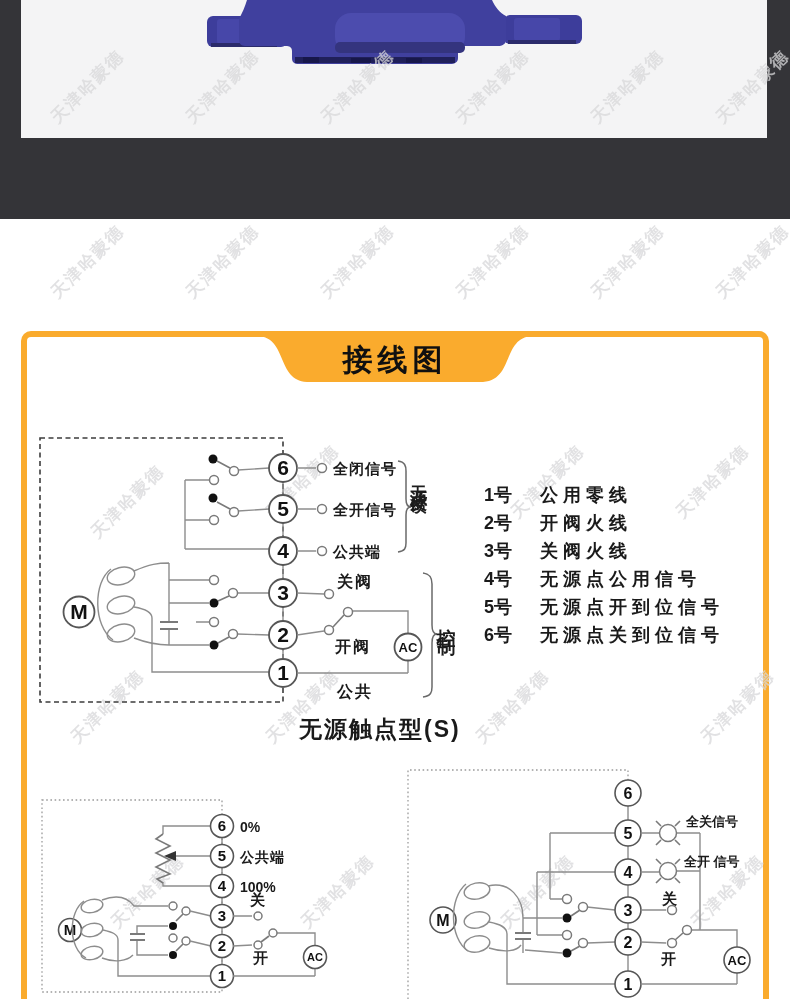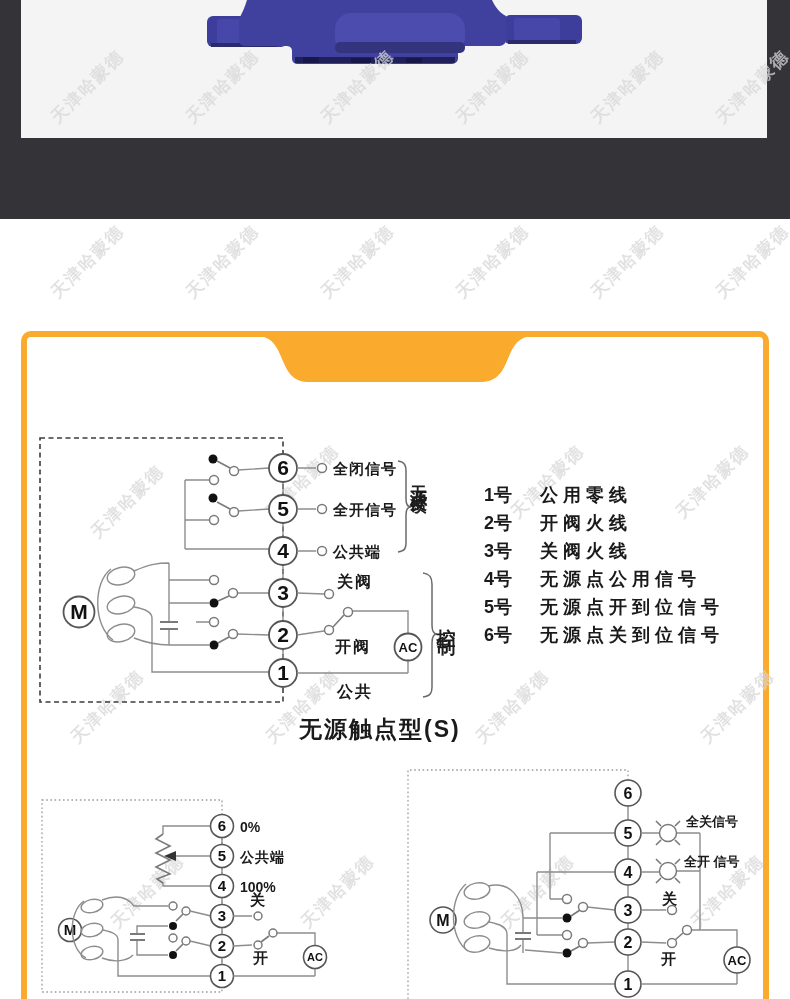--- a/index.html
+++ b/index.html
@@ -304,16 +304,17 @@
       <circle class="open" cx="687" cy="930" r="4.5"></circle>
       <circle class="term-sm" cx="737" cy="960" r="13"></circle>
       <text class="digit" x="737" y="965" font-size="13" text-anchor="middle">AC</text>
       <text class="lbl" x="686" y="826" font-size="13">全关信号</text>
       <text class="lbl" x="684" y="866" font-size="13">全开 信号</text>
       <text class="lbl" x="662" y="904" font-size="15">关</text>
       <text class="lbl" x="661" y="964" font-size="15">开</text>
     </g>
   </svg>
 
+  <div class="page-title">接线图</div>
   <div class="vlabel vlabel-feedback">无源反馈</div>
   <div class="vlabel vlabel-control">控制</div>
 
 </div>
 
 </body></html>

